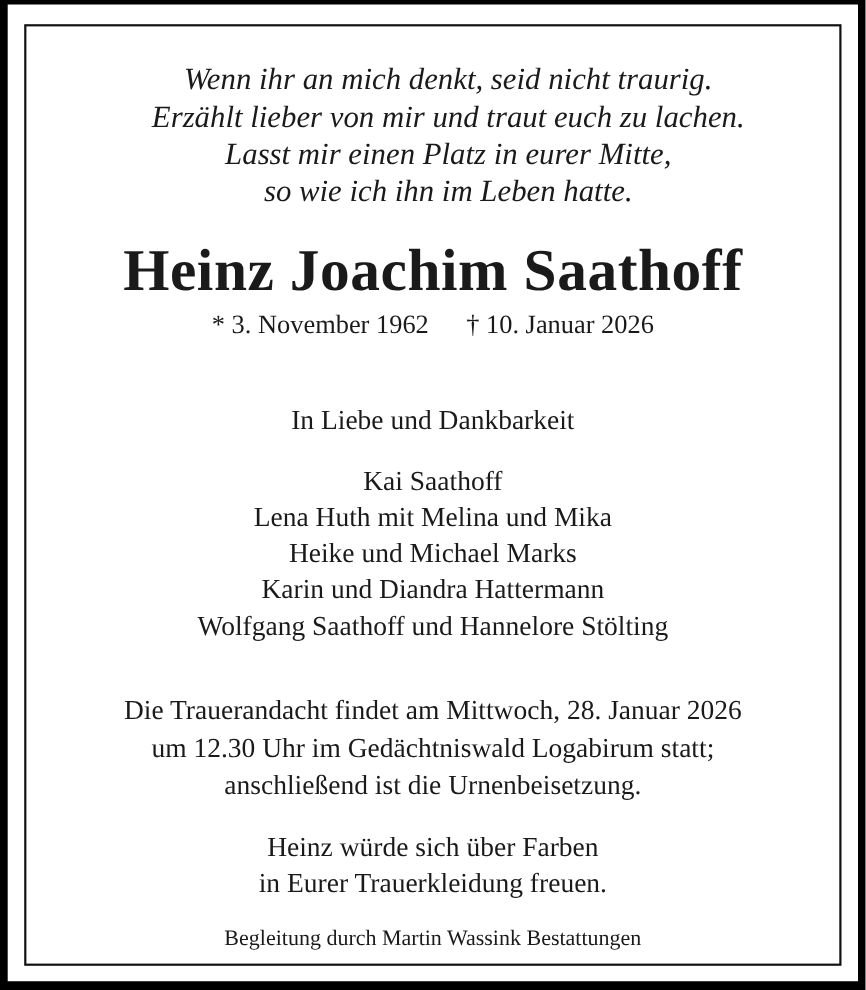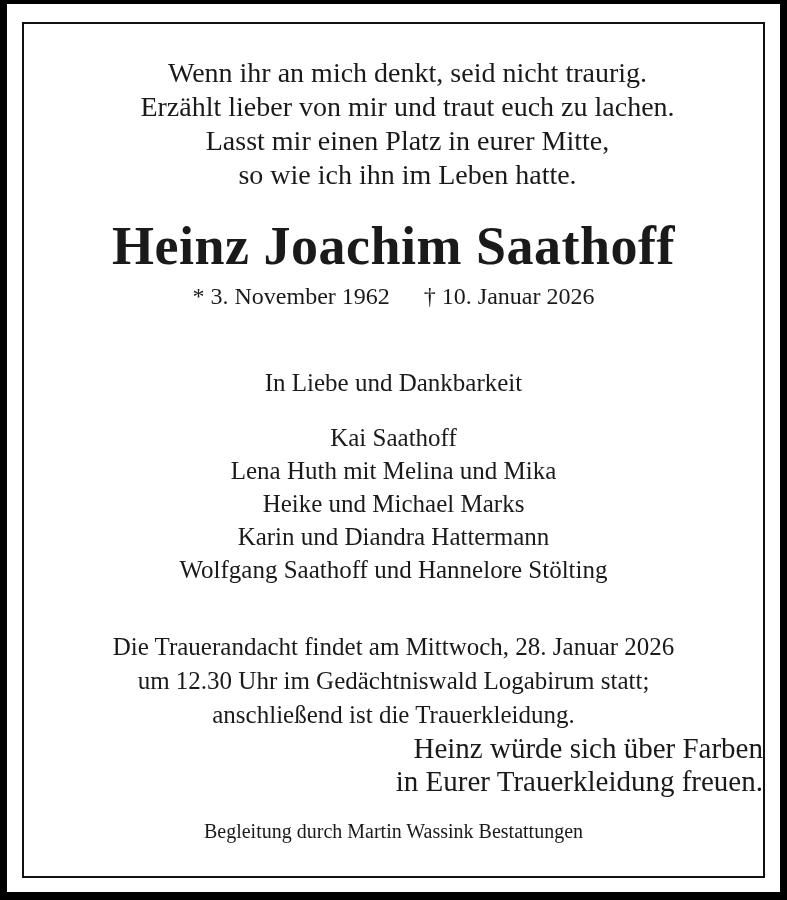--- a/index.html
+++ b/index.html
@@ -22,20 +22,21 @@
   .inner-frame {
     box-sizing: border-box;
     width: 100%;
     height: 100%;
     border: 2px solid #111111;
     text-align: center;
     padding-top: 32px;
     overflow: hidden;
   }
   .poem {
+    font-style: italic;
     font-size: 28px;
     line-height: 34px;
     padding-left: 28px;
   }
   .deceased-name {
     margin: 26px 0 0 0;
     font-size: 54px;
     line-height: 56px;
     font-weight: bold;
     letter-spacing: 0.5px;
@@ -59,23 +60,23 @@
     font-size: 25px;
     line-height: 33px;
     font-weight: normal;
   }
   .service {
     margin-top: 44px;
     font-size: 25px;
     line-height: 34px;
   }
   .wish {
-    font-size: 29px;
+    margin-top: 22px;
+    font-size: 25px;
     line-height: 33px;
-    text-align: right;
   }
   .funeral-home {
     margin-top: 20px;
     font-size: 20px;
     line-height: 26px;
   }
 </style>
 </head>
 <body>
 
@@ -102,21 +103,21 @@
       <div>Kai Saathoff</div>
       <div>Lena Huth mit Melina und Mika</div>
       <div>Heike und Michael Marks</div>
       <div>Karin und Diandra Hattermann</div>
       <div>Wolfgang Saathoff und Hannelore Stölting</div>
     </div>
 
     <div class="service">
       <div>Die Trauerandacht findet am Mittwoch, 28. Januar 2026</div>
       <div>um 12.30 Uhr im Gedächtniswald Logabirum statt;</div>
-      <div>anschließend ist die Trauerkleidung.</div>
+      <div>anschließend ist die Urnenbeisetzung.</div>
     </div>
 
     <div class="wish">
       <div>Heinz würde sich über Farben</div>
       <div>in Eurer Trauerkleidung freuen.</div>
     </div>
 
     <div class="funeral-home">Begleitung durch Martin Wassink Bestattungen</div>
 
   </div>

